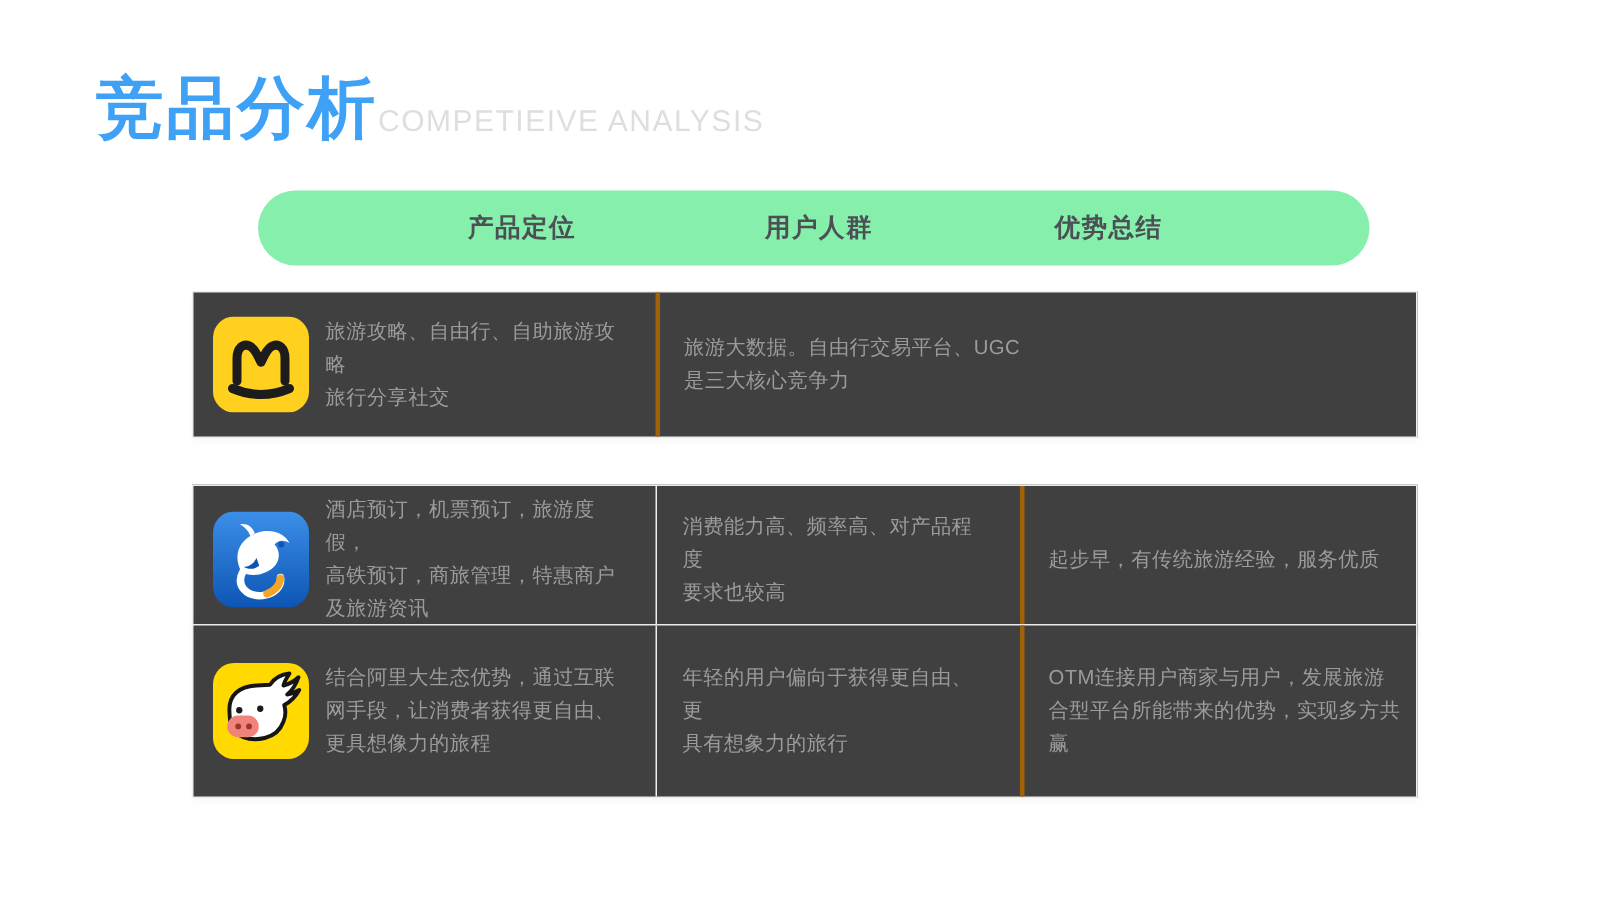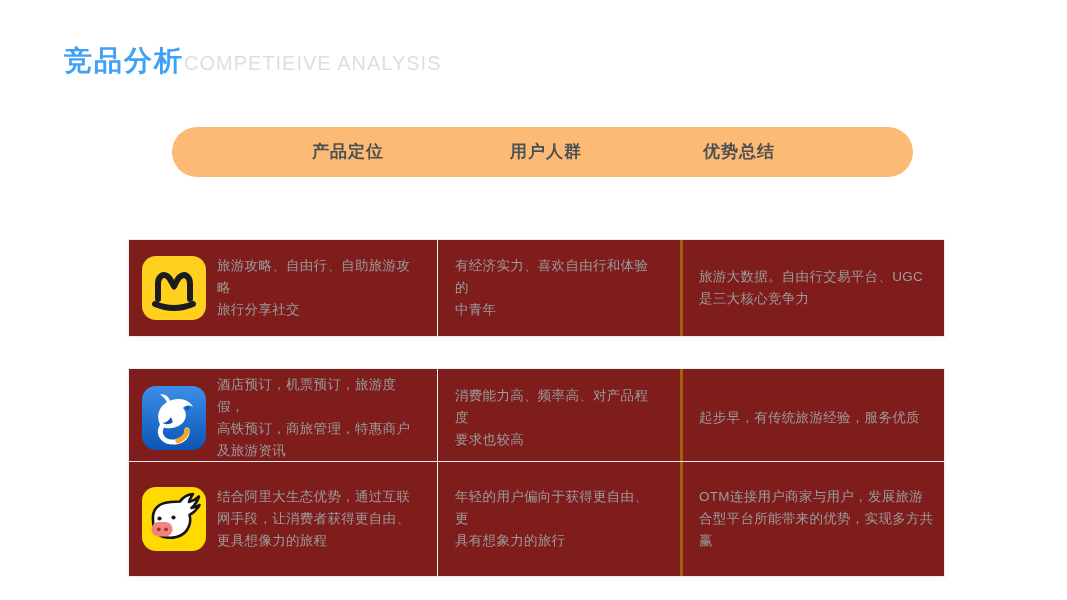--- a/index.html
+++ b/index.html
@@ -4,43 +4,42 @@
 <style>
   * { margin:0; padding:0; box-sizing:border-box; }
   html,body { background:#ffffff; }
   .slide {
     position:relative; width:1067px; height:600px; background:#ffffff; overflow:hidden;
     font-family:"Liberation Sans", sans-serif;
   }
 
   
   .title-wrap { position:absolute; left:64px; top:42px; display:flex; align-items:baseline; }
-  .title-cn { font-size:28px; font-weight:700; color:#3EA1F6; letter-spacing:2px; }
+  .title-cn { font-size:45px; font-weight:700; color:#3EA1F6; letter-spacing:2px; }
   .title-en { font-size:20px; font-weight:400; color:#DEDEDE; letter-spacing:1px; }
 
   
   .header-pill {
     position:absolute; left:172px; top:127px; width:741px; height:50px;
-    background:#fdba74; border-radius:25px;
+    background:#86efac; border-radius:25px;
   }
   .col-header {
     position:absolute; top:0; line-height:50px;
     font-size:17px; font-weight:700; color:#4B5055; letter-spacing:1px;
   }
   .col-header.c1 { left:140px; }
   .col-header.c2 { left:338px; }
   .col-header.c3 { left:531px; }
 
   
   .card {
     position:absolute; left:128px; width:817px;
-    background:#7f1d1d; border:1px solid #ECECEC;
+    background:#404040; border:1px solid #ECECEC;
     box-shadow:0 2px 4px rgba(0,0,0,0.04);
     display:flex;
-    margin-top:45px;
   }
   .row-1 { top:194px; height:98px; }
   .row-2 { top:323px; height:99px; }
   .row-3 { top:416px; height:116px; }
 
   .cell { display:flex; align-items:center; }
   .cell-1 { width:308px; padding:0 14px 0 13px; }
   .cell-2 { width:243px; border-left:1px solid #F0F0F0; padding:0 19px 0 17px; }
   .cell-3 { flex:1; border-left:3px solid #a16207; padding:0 8px 0 16px; }
 
@@ -73,24 +72,20 @@
     <div class="cell cell-1">
       <span class="app-icon">
         <svg viewBox="0 0 64 64">
           <rect x="0" y="0" width="64" height="64" rx="14" fill="#FFD01E"></rect>
           <path d="M16 43 L16 28 C16 21 20 18 24 19.5 C26.5 20.4 28 22.6 29.5 25.5 L32 30.5 L34.5 25.5 C36 22.6 37.5 20.4 40 19.5 C44 18 48 21 48 28 L48 43" fill="none" stroke="#1C1C1C" stroke-width="6" stroke-linecap="round" stroke-linejoin="round"></path>
           <path d="M13 48 Q32 56 51 48" fill="none" stroke="#1C1C1C" stroke-width="6" stroke-linecap="round"></path>
         </svg>
       </span>
       <p class="cell-text">旅游攻略、自由行、自助旅游攻略
 旅行分享社交</p>
-    </div>
-    <div class="cell cell-2">
-      <p class="cell-text">有经济实力、喜欢自由行和体验的
-中青年</p>
     </div>
     <div class="cell cell-3">
       <p class="cell-text">旅游大数据。自由行交易平台、UGC
 是三大核心竞争力</p>
     </div>
   </div>
 
   <div class="card row-2">
     <div class="cell cell-1">
       <span class="app-icon">

